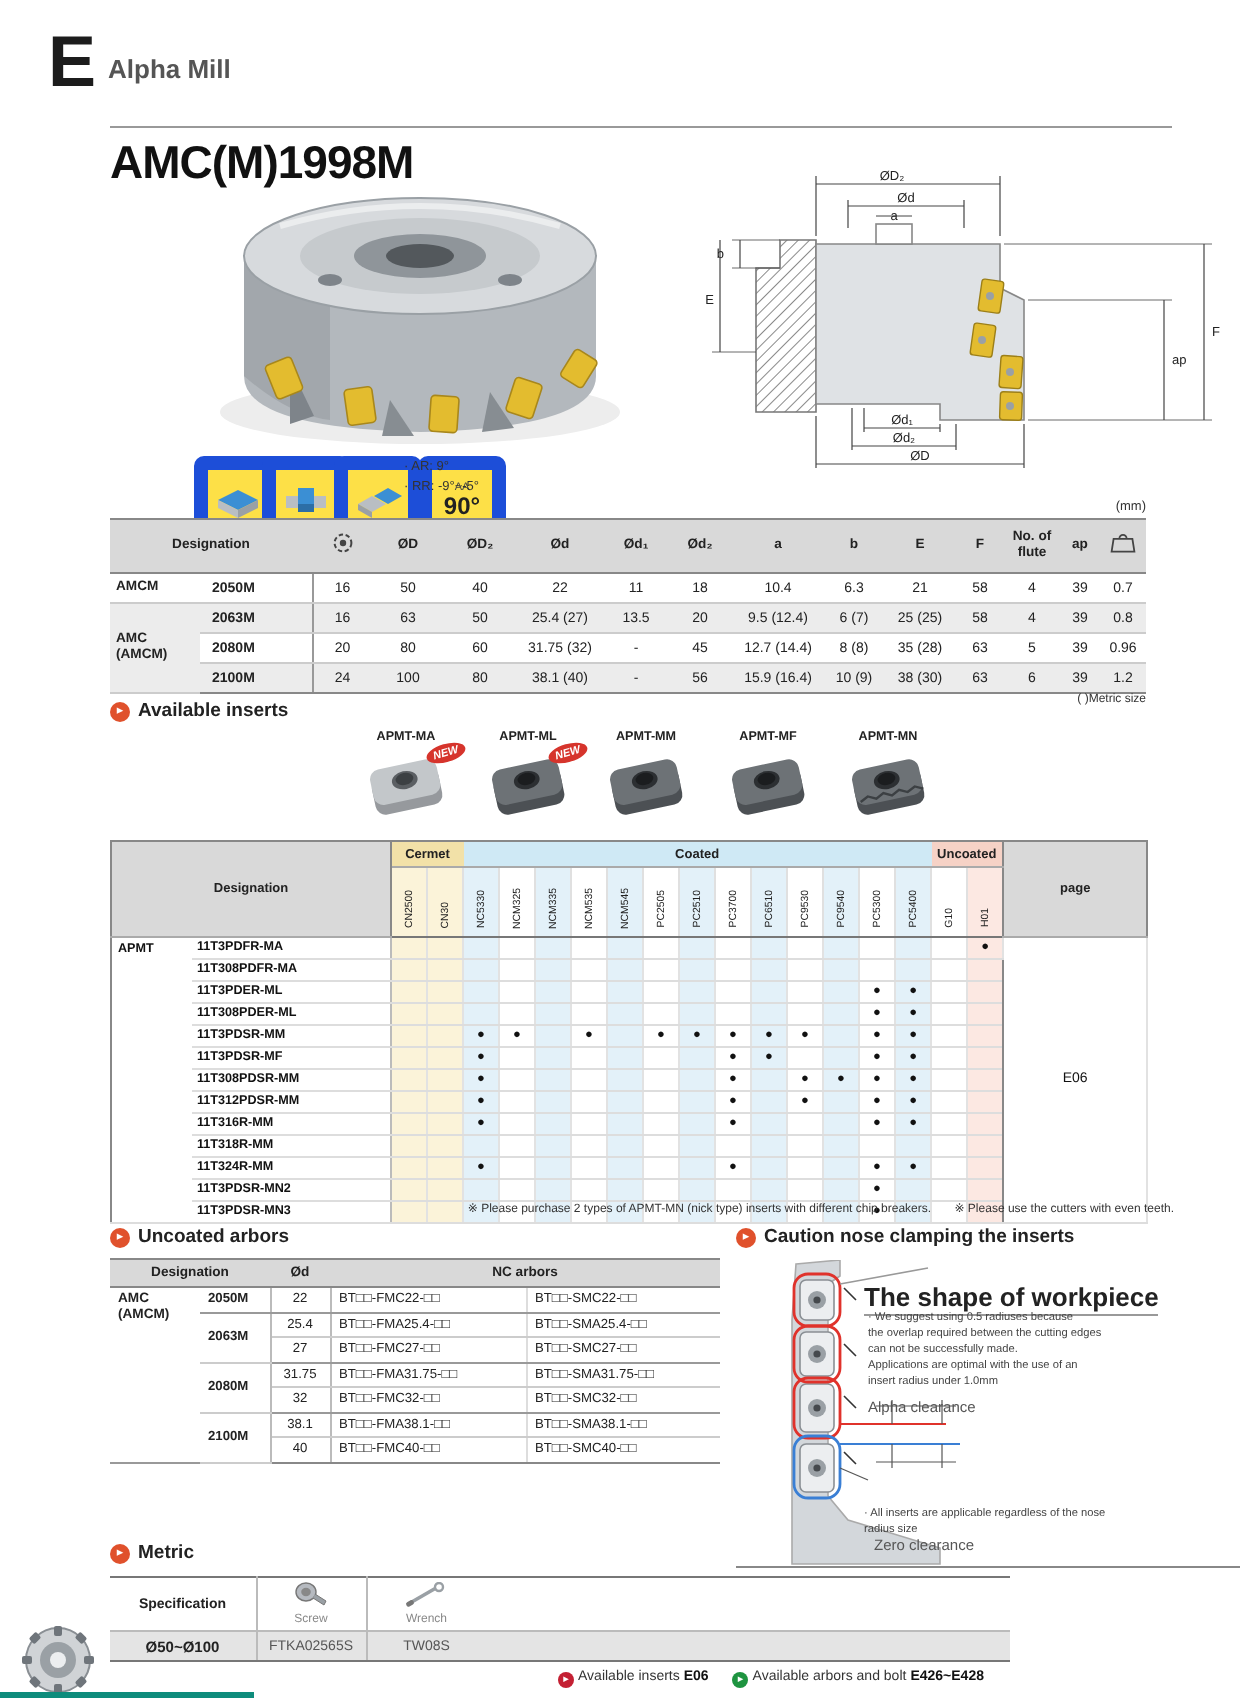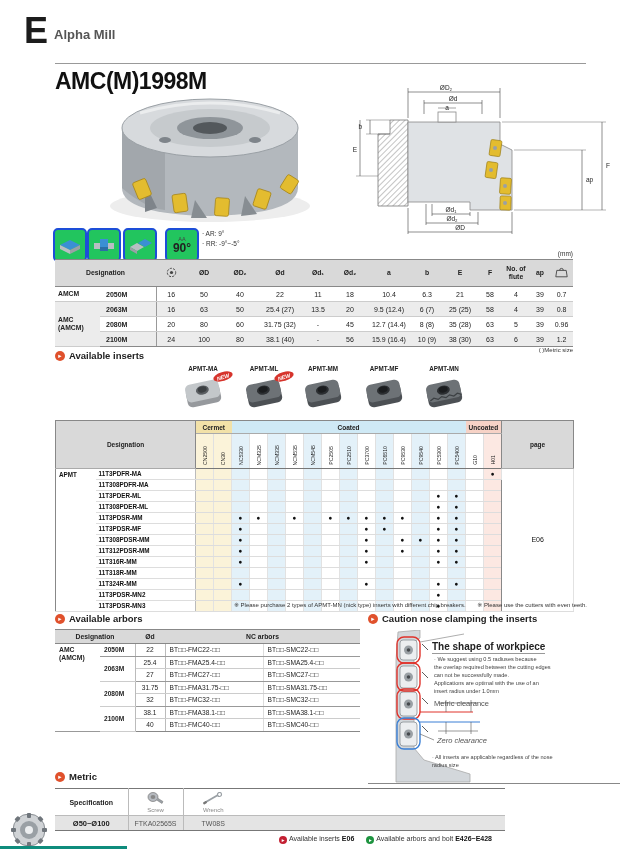--- a/index.html
+++ b/index.html
@@ -5,22 +5,22 @@
   html,body{margin:0;padding:0;}
   body{width:628px;height:851px;position:relative;overflow:hidden;background:#fff;
        font-family:"Liberation Sans","DejaVu Sans",sans-serif;color:#222;}
   .abs{position:absolute;}
   
   #sec-letter{left:24px;top:10px;font-size:36px;font-weight:bold;color:#1c1c1c;}
   #sec-title{left:54px;top:27px;font-size:13px;font-weight:bold;color:#555;}
   #head-rule{left:55px;top:63px;width:531px;border-top:1px solid #999;}
   #prod-title{left:55px;top:68px;font-size:23px;font-weight:bold;color:#111;letter-spacing:-.5px;}
   
-  .capbox{border:2px solid #1d4ed8;border-radius:5px;width:30px;height:30px;background:#22c55e;
-          display:flex;align-items:center;justify-content:center;flex-direction:column;}
+  .capbox{border:7px solid #1d4ed8;border-radius:5px;width:30px;height:30px;background:#fde047;
+          display:flex;align-items:center;justify-content:center;flex-direction:column;margin-left:44px;}
   #aa-box .t{font-size:5.5px;color:#444;line-height:6px;}
   #aa-box .v{font-size:12px;font-weight:bold;color:#222;line-height:13px;}
   .capnote{font-size:6.5px;color:#333;line-height:10px;}
   
   table{border-collapse:collapse;table-layout:fixed;}
   
   #dim-table{left:55px;top:259px;width:518px;}
   #dim-table th{background:#d9d9d9;font-size:6.8px;font-weight:bold;color:#222;
      border-top:1px solid #888;border-bottom:1px solid #888;height:26px;padding:0;line-height:8px;}
   #dim-table td{font-size:7px;text-align:center;height:14px;padding:0;border-bottom:1px solid #ccc;}
@@ -63,21 +63,21 @@
   #arb-table{left:55px;top:629px;width:305px;}
   #arb-table th{background:#d9d9d9;font-size:6.8px;border-top:1px solid #888;border-bottom:1px solid #888;height:13px;padding:0;}
   #arb-table td{font-size:6.6px;height:11.5px;padding:0 0 0 4px;text-align:left;border-bottom:1px solid #ccc;}
   #arb-table td.series{font-weight:bold;white-space:pre-line;line-height:8px;vertical-align:top;padding-top:2px;font-size:6.8px;}
   #arb-table td.model{font-weight:bold;border-right:1px solid #bbb;}
   #arb-table td.dval{text-align:center;padding:0;border-right:1px solid #bbb;}
   #arb-table td.a1{border-right:1px solid #ddd;}
   #arb-table tr.gend td{border-bottom:1px solid #999;}
   #arb-table tr:last-child td{border-bottom:1px solid #888;}
   
-  .cau-sub{font-size:10px;font-weight:bold;color:#222;border-bottom:1px solid #999;padding-bottom:1px;}
+  .cau-sub{font-size:13px;font-weight:bold;color:#222;border-bottom:1px solid #999;padding-bottom:1px;}
   .cau-bullet{font-size:5.6px;color:#444;line-height:1.45;white-space:pre-line;}
   .cau-lbl{font-size:7.5px;color:#555;}
   
   #parts-table{left:55px;top:788px;width:450px;}
   #parts-table th{border-top:1px solid #777;height:26px;font-size:7px;font-weight:bold;padding:0;background:#fff;}
   #parts-table th .sub{display:block;font-size:6px;color:#888;font-weight:normal;margin-top:1px;}
   #parts-table td{background:#e4e4e4;height:14px;font-size:7px;color:#555;text-align:center;padding:0;
       border-top:1px solid #bbb;border-bottom:1px solid #777;}
   #parts-table td.spec,#parts-table th.spec{border-right:1px solid #bbb;}
   #parts-table td.spec{font-weight:bold;color:#222;font-size:7.5px;}
@@ -713,21 +713,21 @@
   </tr>
 </tbody>
   </table>
 <div class="abs" id="ins-notes">
   <span>※ Please purchase 2 types of APMT-MN (nick type) inserts with different chip breakers.</span>
   <span>※ Please use the cutters with even teeth.</span>
 </div>
 
 <div class="abs sectitle" style="left:55px;top:613px;">
   <span class="sic">▸</span>
-  <span>Available arbors</span>
+  <span>Uncoated arbors</span>
 </div>
 <table class="abs" id="arb-table">
   <colgroup>
       <col style="width:45px">
       <col style="width:35px">
       <col style="width:30px">
       <col style="width:98px">
       <col style="width:97px">
     </colgroup>
   <tbody>
@@ -827,22 +827,22 @@
     <line x1="52" y1="104" x2="66" y2="110"></line>
   </g>
 </svg>
 </div>
 <div class="abs cau-sub" style="left:432px;top:641px;">The shape of workpiece</div>
 <div class="abs cau-bullet" style="left:434px;top:655px;">· We suggest using 0.5 radiuses because
 the overlap required between the cutting edges
 can not be successfully made.
 Applications are optimal with the use of an
 insert radius under 1.0mm</div>
-<div class="abs cau-lbl" style="left:434px;top:699px;">Metric clearance</div>
-<div class="abs cau-lbl" style="left:437px;top:736px;font-style:italic;">Zero clearance</div>
+<div class="abs cau-lbl" style="left:434px;top:699px;">Alpha clearance</div>
+<div class="abs cau-lbl" style="left:437px;top:768px;">Zero clearance</div>
 <div class="abs cau-bullet" style="left:432px;top:753px;">· All inserts are applicable regardless of the nose
 radius size</div>
 <div class="abs" style="left:368px;top:783px;width:252px;border-top:1px solid #888;"></div>
 
 <div class="abs sectitle" style="left:55px;top:771px;">
   <span class="sic">▸</span>
   <span>Metric</span>
 </div>
 <table class="abs" id="parts-table">
   <colgroup>

